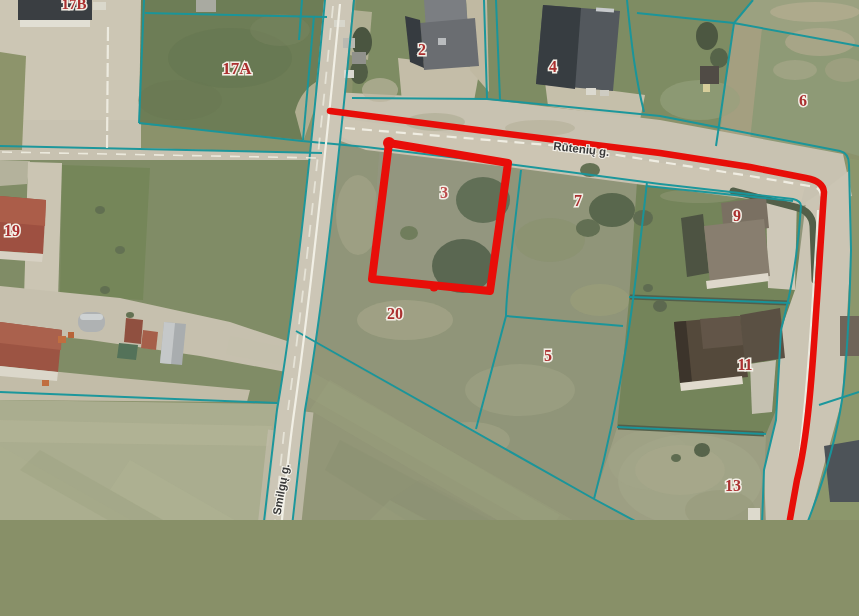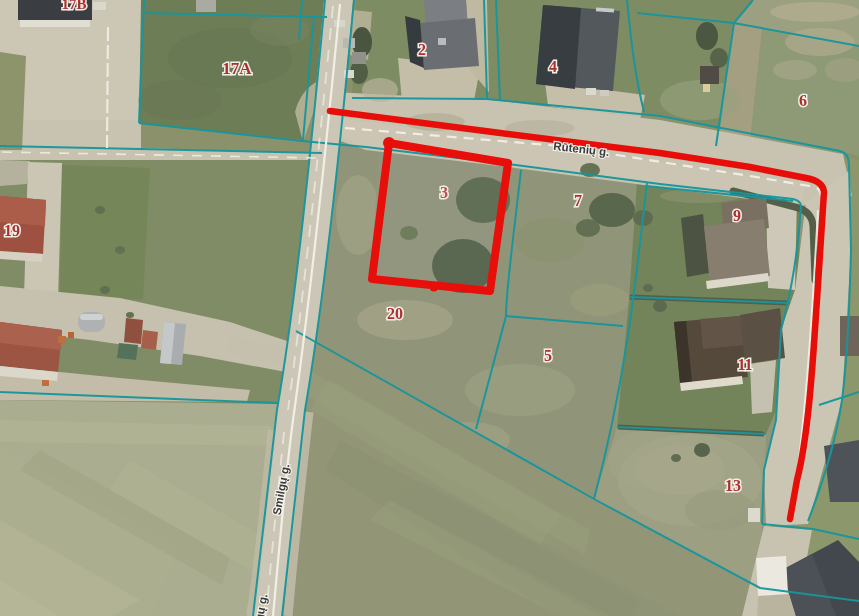--- a/index.html
+++ b/index.html
@@ -1,16 +1,16 @@
 <!DOCTYPE html>
 <html><head>
 <meta charset="utf-8">
 <style>
   html,body{margin:0;padding:0;background:#889068;}
-  #map{width:859px;height:616px;position:relative;overflow:hidden;font-family:"Liberation Sans",sans-serif;}
+  #map{width:859px;height:520px;position:relative;overflow:hidden;font-family:"Liberation Sans",sans-serif;}
 </style>
 </head>
 <body>
 
 <div id="map">
 <svg width="859" height="616" viewBox="0 0 859 616" xmlns="http://www.w3.org/2000/svg">
 
 <rect x="0" y="0" width="859" height="616" fill="#889068"></rect>
 
 <polygon points="0,0 144,0 141,128 0,128" fill="#cdc7b5"></polygon>

